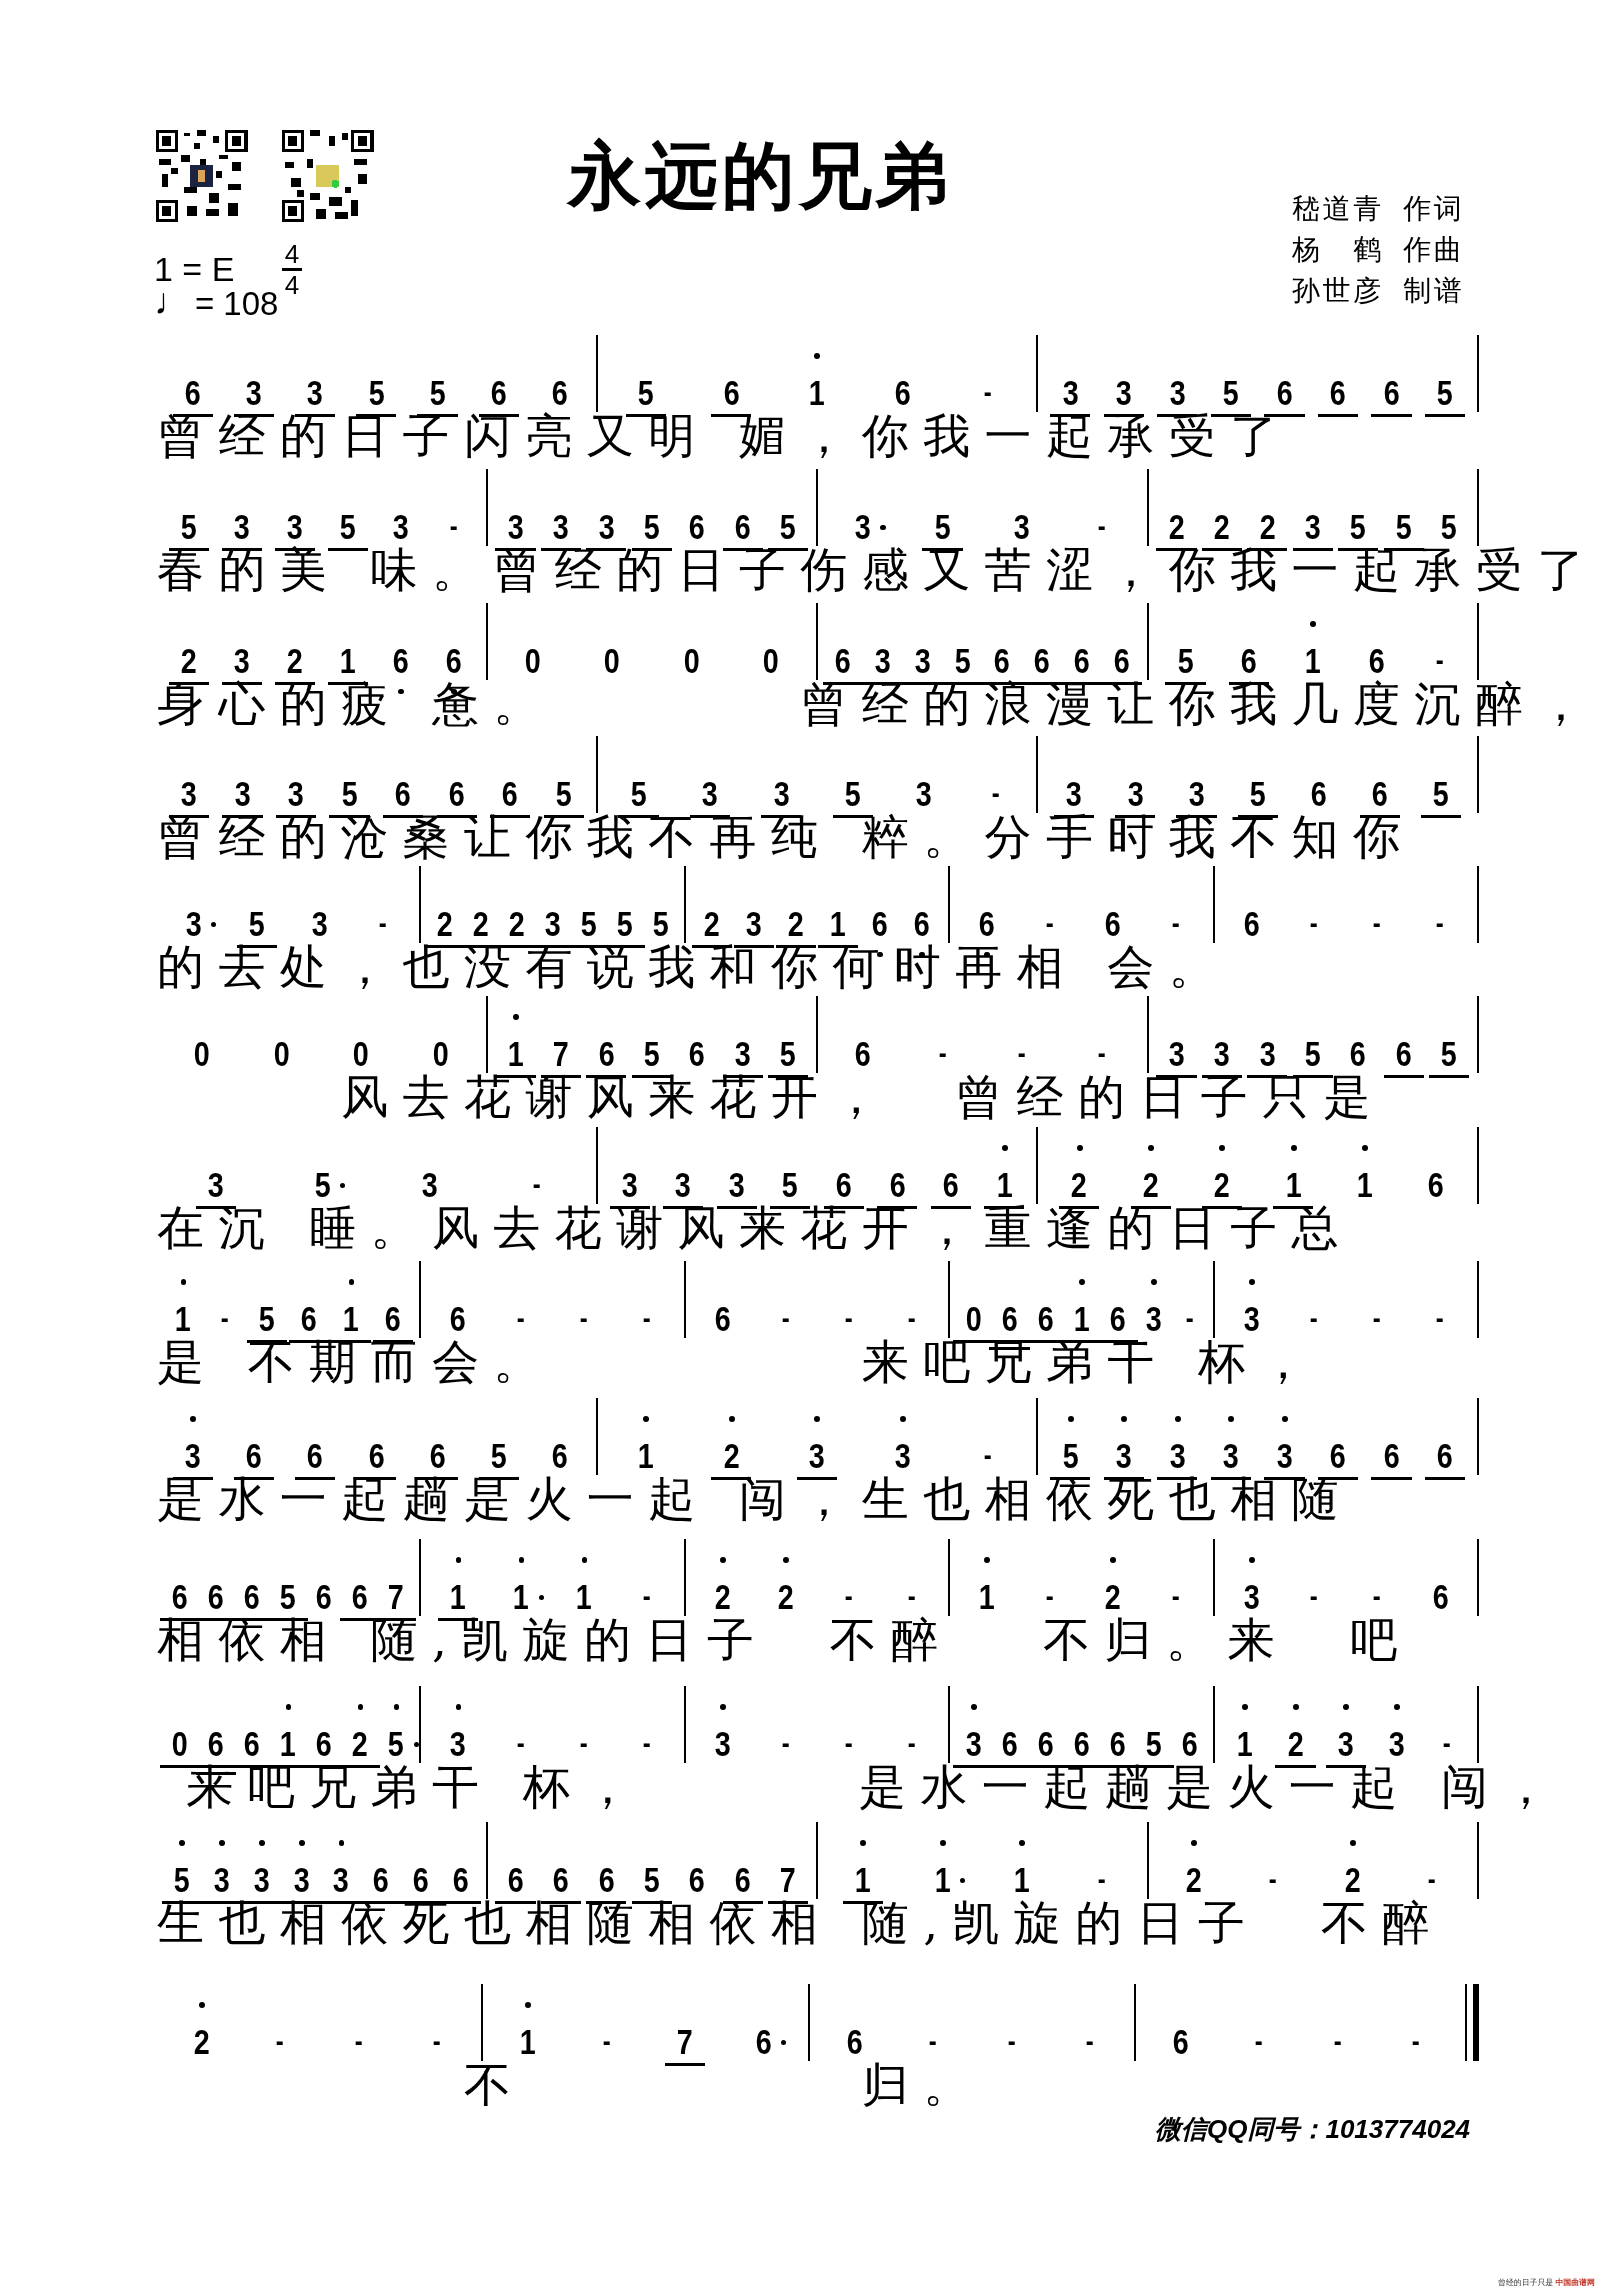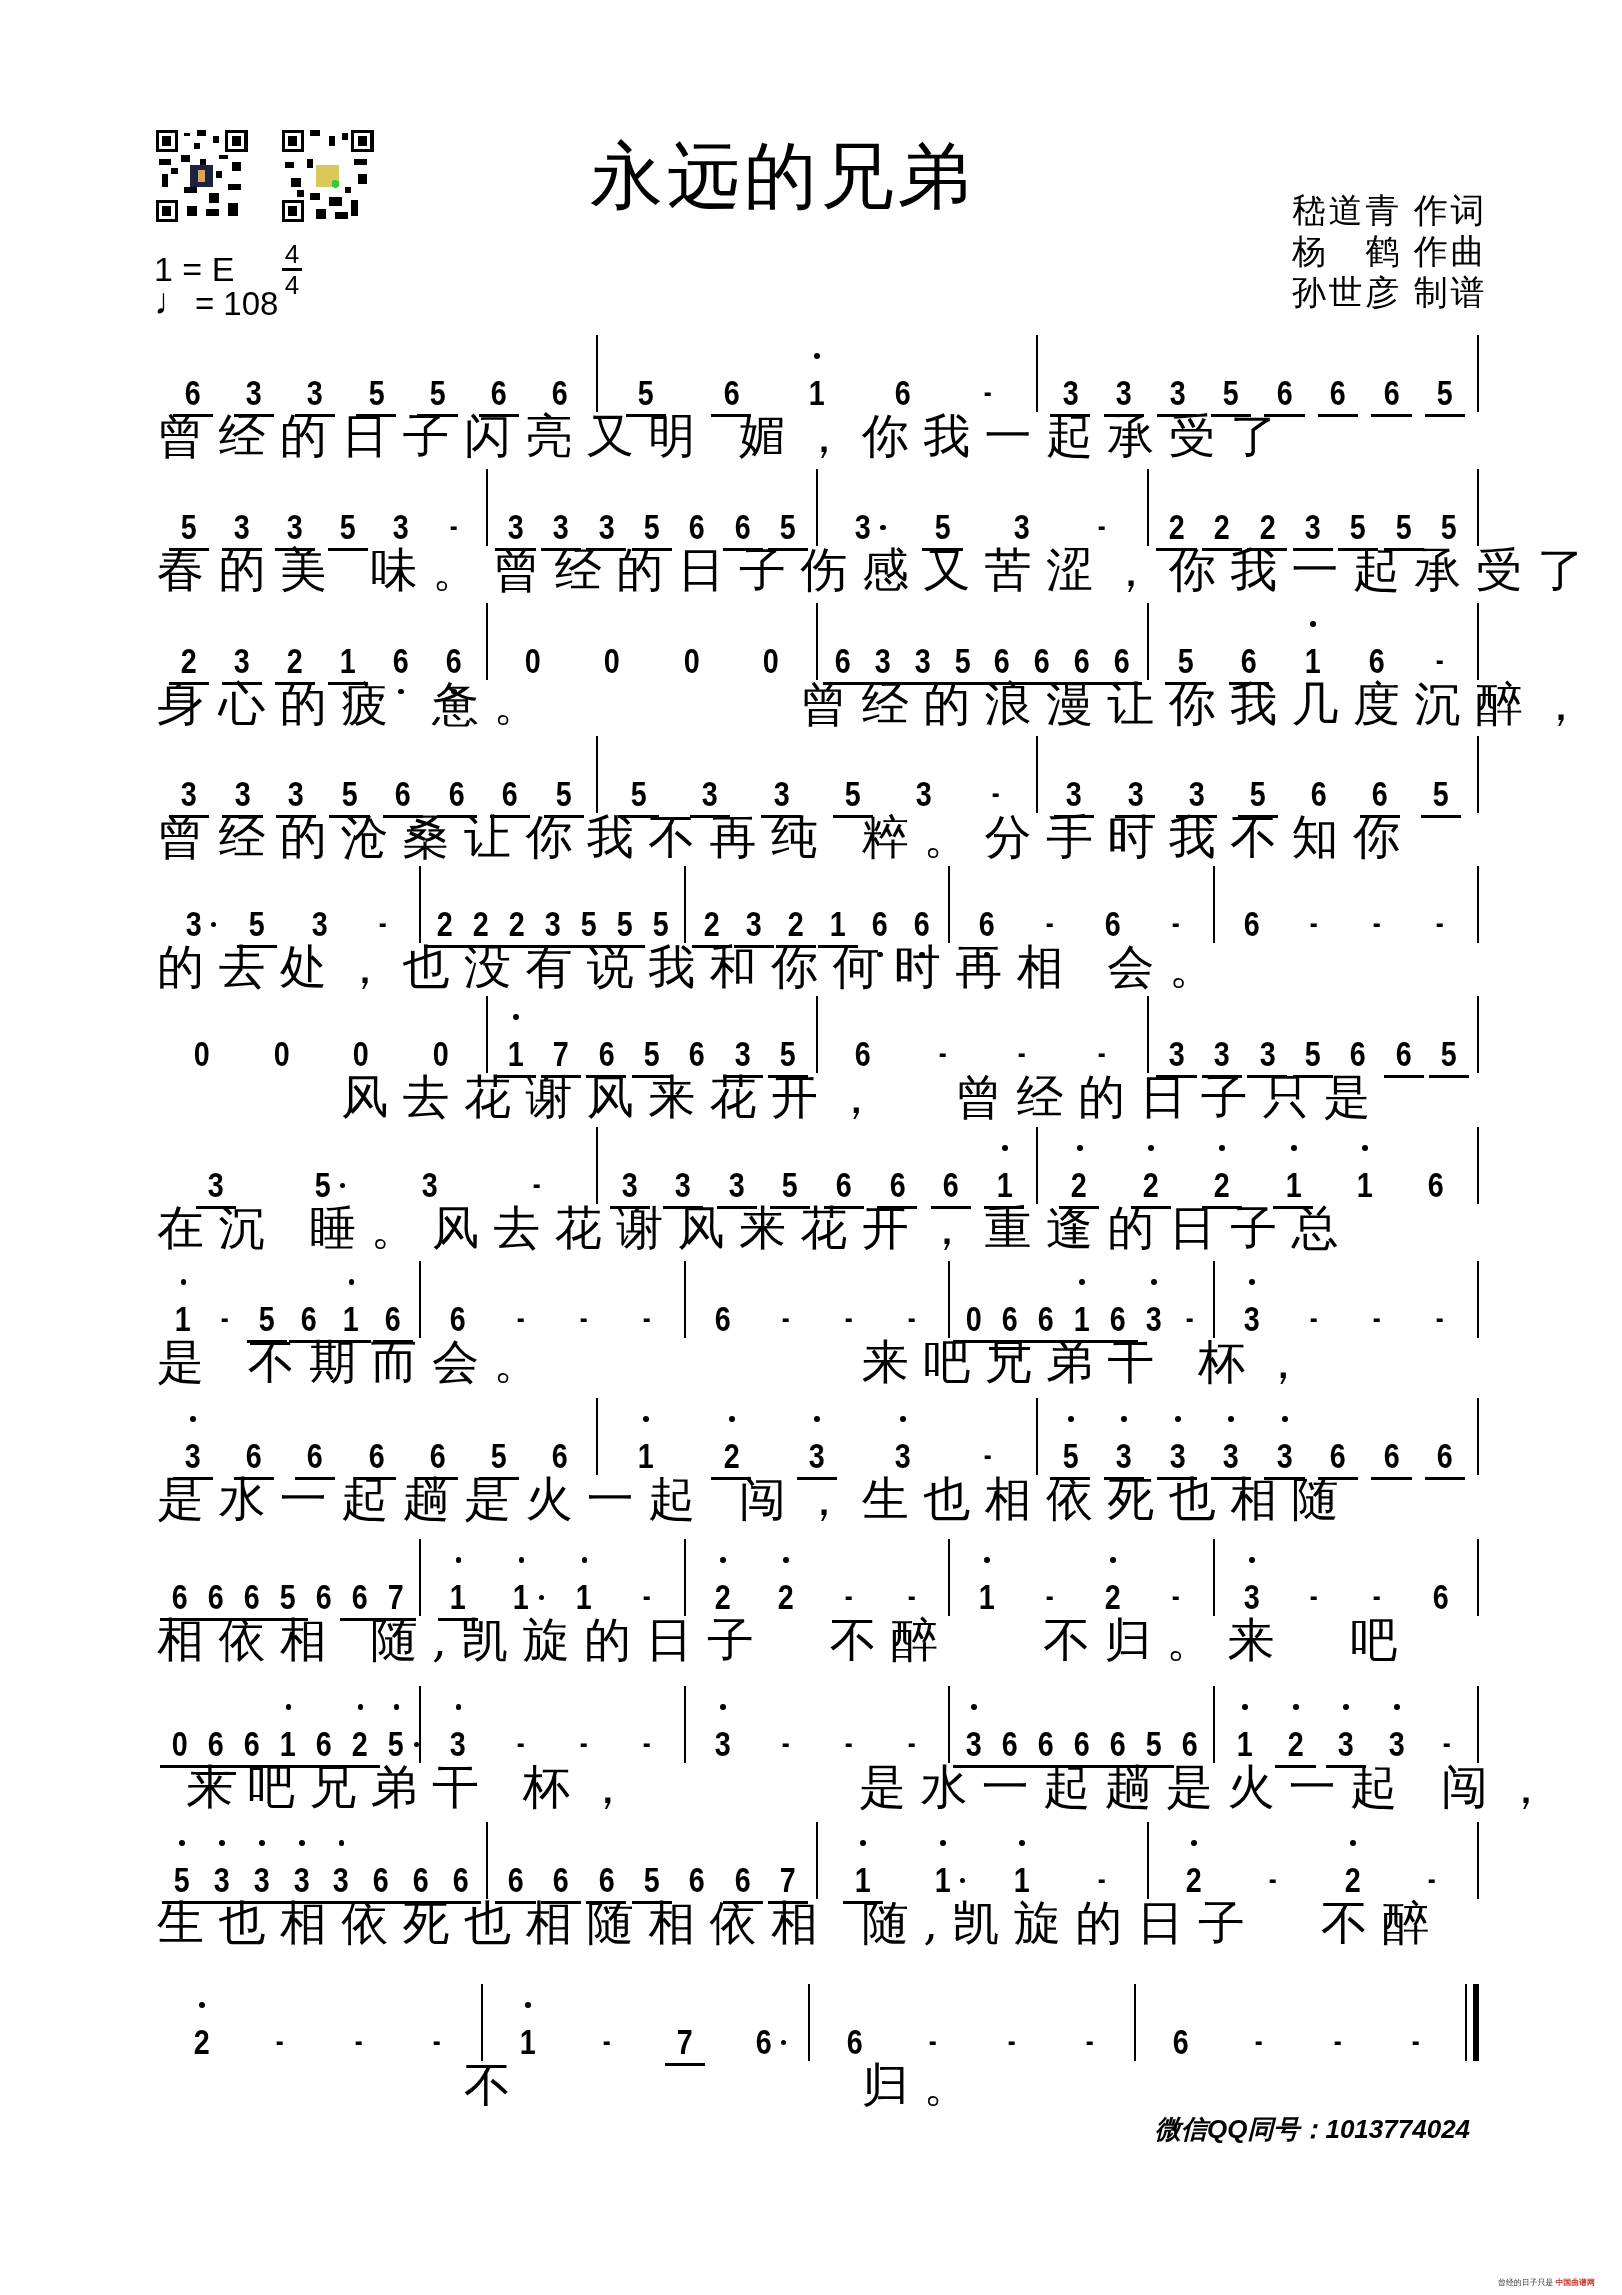--- a/index.html
+++ b/index.html
@@ -1,24 +1,24 @@
 <!DOCTYPE html>
 <html style="font-size:10.5px"><head>
 <meta charset="utf-8">
 <style>
   html, body { margin:0; padding:0; background:#ffffff; }
   body { width:1623px; height:2295px; position:relative; overflow:hidden;
          font-family:"Liberation Sans", sans-serif; color:#000; }
   .qr { position:absolute; top:130px; width:95px; height:92px; background:#fff; }
   .qr svg { width:100%; height:100%; display:block; }
   #qr1 { left:154px; } #qr2 { left:280px; }
-  .title { position:absolute; left:590px; top:128px; font-family:"DejaVu Serif", serif;
-           font-weight:normal; font-size:73px; letter-spacing:3.9px;text-align:right; }
-  .credits { position:absolute; left:1292px; top:190px; font-family:Liberation Sans, sans-serif;
-             font-size:34px; line-height:41px; letter-spacing:2.6px; }
+  .title { position:absolute; left:568px; top:128px; font-family:"DejaVu Serif", serif;
+           font-weight:bold; font-size:73px; letter-spacing:3.9px;text-align:right; }
+  .credits { position:absolute; left:1292px; top:190px; font-family:Liberation Mono, monospace;
+             font-size:28px; line-height:41px; letter-spacing:2.6px; }
   .key { position:absolute; left:154px; top:241px; font-family:"Liberation Sans", sans-serif;
          font-size:34px; display:flex; align-items:center;gap:40px; }
   .key .frac { display:inline-flex; flex-direction:column; align-items:center; margin-left:7.9px;
                font-size:26px; line-height:26px; }
   .key .frac .bar { width:19.6px; height:2.6px; background:#000; margin:1.3px 0; }
   .tempo { position:absolute; left:154px; top:281px; font-size:33px; display:flex; align-items:flex-end; }
   .tempo .note-icon { font-size:37px; margin-right:3.9px; }
 
   .row { position:absolute; left:157px; width:1322px; }
   .notes { position:absolute; left:0; top:0; width:100%; height:98px; display:flex; align-items:flex-end; }

